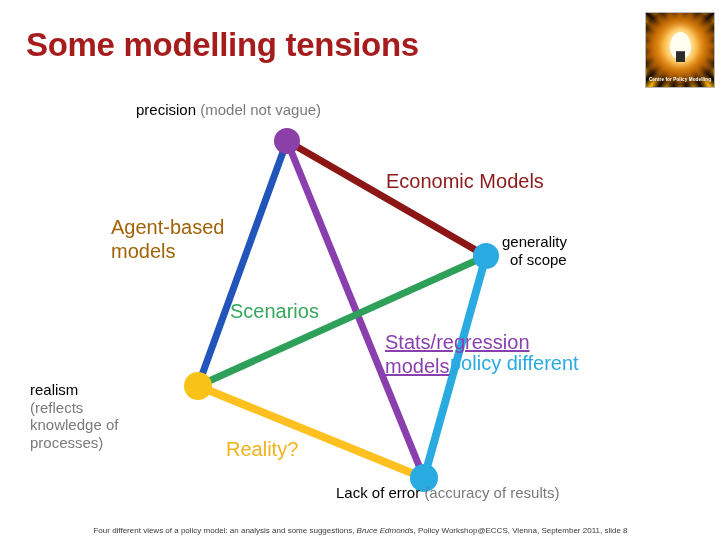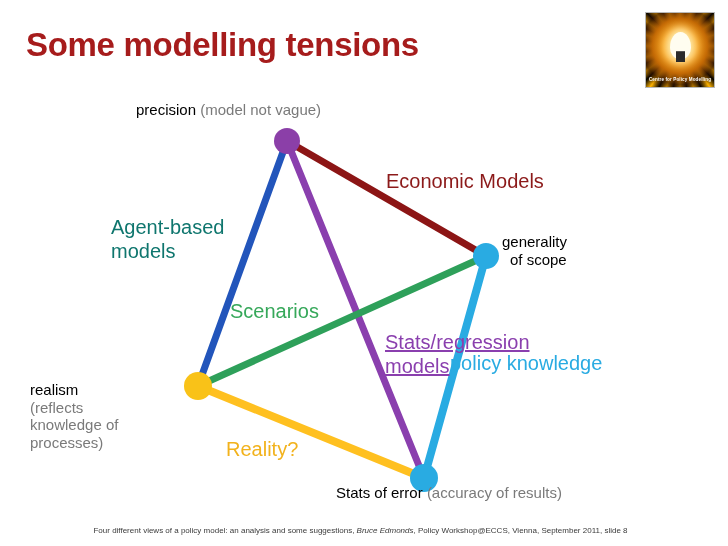--- a/index.html
+++ b/index.html
@@ -94,21 +94,21 @@
   
   .lbl {
     position: absolute;
     white-space: nowrap;
     line-height: 1.18;
   }
   .axis-lbl { font-size: 15px; color: #000000; }
   .axis-lbl .dim { color: #7a7a7a; }
 
   .edge-lbl { font-size: 20px; }
-  .c-blue   { color: #0f766e; }
+  .c-blue   { color: #a16207; }
   .c-darkred{ color: #8c1a1a; }
   .c-purple { color: #8a3fae; }
   .c-green  { color: #36a85a; }
   .c-yellow { color: #f2b21c; }
   .c-cyan   { color: #29ABE2; }
 
   
   #footer {
     position: absolute;
     left: 0; right: 7px; top: 526px;
@@ -158,40 +158,40 @@
   </div>
 
   <div class="lbl axis-lbl" style="left:30px; top:381px;">
     <div>realism</div>
     <div class="dim">(reflects</div>
     <div class="dim">knowledge of</div>
     <div class="dim">processes)</div>
   </div>
 
   <div class="lbl axis-lbl" style="left:336px; top:484px;">
-    <span>Stats of error </span><span class="dim">(accuracy of results)</span>
+    <span>Lack of error </span><span class="dim">(accuracy of results)</span>
   </div>
 
   <div class="lbl edge-lbl c-blue" style="left:111px; top:216px;">
     <div>Agent-based</div>
     <div>models</div>
   </div>
 
   <div class="lbl edge-lbl c-darkred" style="left:386px; top:170px;">Economic Models</div>
 
   <div class="lbl edge-lbl c-purple" style="left:385px; top:331px;text-decoration:underline;">
     <div>Stats/regression</div>
     <div>models</div>
   </div>
 
   <div class="lbl edge-lbl c-green" style="left:230px; top:300px;">Scenarios</div>
 
   <div class="lbl edge-lbl c-yellow" style="left:226px; top:438px;">Reality?</div>
 
   <div class="lbl edge-lbl c-cyan" style="left:450px; top:352px;">
-    <div>policy knowledge</div>
+    <div>policy different</div>
   </div>
 
   <div id="footer">
     <span>Four different views of a policy model: an analysis and some suggestions, </span><i>Bruce Edmonds</i><span>, Policy Workshop@ECCS, Vienna, September 2011, slide 8</span>
   </div>
 
 </div>
 
 </body></html>

